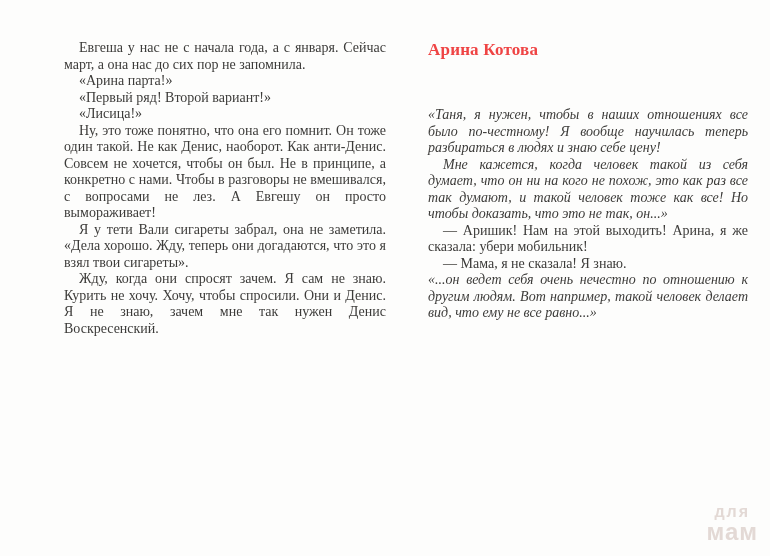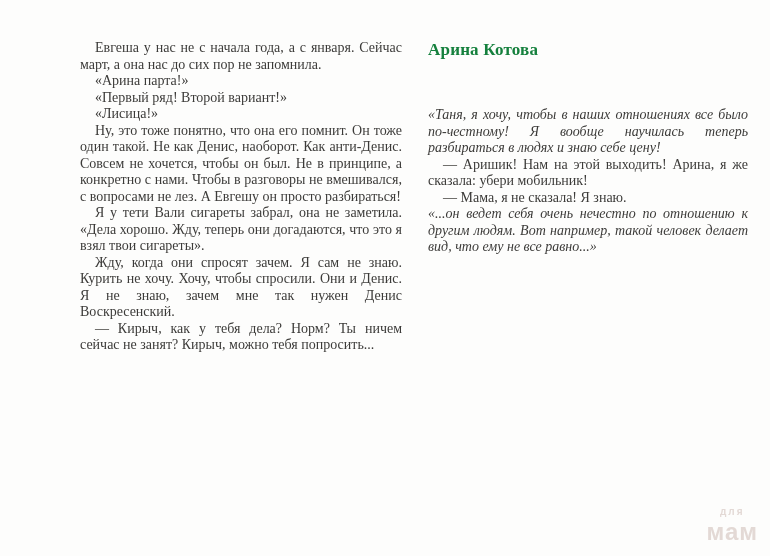--- a/index.html
+++ b/index.html
@@ -16,90 +16,90 @@
     font-family: "Liberation Serif", serif;
   }
   .page {
     position: absolute;
     top: 40px;
     color: #3c3b39;
     font-size: 14px;
     line-height: 16.5px;
   }
   .page-left {
-    left: 80px;
+    left: 64px;
     width: 322px;
   }
   .page-right {
     left: 428px;
     width: 320px;
   }
   .page p {
     margin: 0;
     text-align: justify;
     text-indent: 15px;
   }
   .section-gap {
     margin-top: 17px !important;
   }
   .author-heading {
     font-size: 17px;
     line-height: 19px;
     font-weight: bold;
-    color: #15803d;
+    color: #ef4444;
     margin: 0 0 48px 0;
     letter-spacing: 0.2px;
   }
   .epigraph {
     font-style: italic;
   }
   .no-indent {
     text-indent: 0 !important;
   }
   .watermark {
     position: absolute;
     right: 12px;
     bottom: 11px;
     text-align: center;
     font-family: "Liberation Sans", sans-serif;
     font-weight: bold;
     user-select: none;
   }
   .watermark .wm-top {
     display: block;
-    font-size: 10px;
+    font-size: 16px;
     line-height: 14px;
     letter-spacing: 2px;
   }
   .watermark .wm-bottom {
     display: block;
     font-size: 24px;
     line-height: 26px;
     letter-spacing: 1px;
   }
 </style>
 </head>
 <body>
 
 <div class="spread" style="background: rgb(253, 253, 252);">
 
   <div class="page page-left" style="color: rgb(60, 59, 57);">
     <p>Евгеша у нас не с начала года, а с января. Сейчас март, а она нас до сих пор не запомнила.</p>
     <p>«Арина парта!»</p>
     <p>«Первый ряд! Второй вариант!»</p>
     <p>«Лисица!»</p>
-    <p>Ну, это тоже понятно, что она его помнит. Он тоже один такой. Не как Денис, наоборот. Как анти-Денис. Совсем не хочется, чтобы он был. Не в принципе, а конкретно с нами. Чтобы в разговоры не вмешивался, с вопросами не лез. А Евгешу он просто разбираться!</p>
+    <p>Ну, это тоже понятно, что она его помнит. Он тоже один такой. Не как Денис, наоборот. Как анти-Денис. Совсем не хочется, чтобы он был. Не в принципе, а конкретно с нами. Чтобы в разговоры не вмешивался, с вопросами не лез. А Евгешу он просто вымораживает!</p>
     <p>Я у тети Вали сигареты забрал, она не заметила. «Дела хорошо. Жду, теперь они догадаются, что это я взял твои сигареты».</p>
     <p>Жду, когда они спросят зачем. Я сам не знаю. Курить не хочу. Хочу, чтобы спросили. Они и Денис. Я не знаю, зачем мне так нужен Денис Воскресенский.</p>
-    <p>— Кирыч, как у тебя дела? Норм? Ты ничем сейчас не занят? Кирыч, можно тебя попросить...</p>
   </div>
 
   <div class="page page-right" style="color: rgb(60, 59, 57);">
     <h2 class="author-heading">Арина Котова</h2>
-    <p class="epigraph no-indent">«Таня, я хочу, чтобы в наших отношениях все было по-честному! Я вообще научилась теперь разбираться в людях и знаю себе цену!</p>
+    <p class="epigraph no-indent">«Таня, я нужен, чтобы в наших отношениях все было по-честному! Я вообще научилась теперь разбираться в людях и знаю себе цену!</p>
+    <p class="epigraph">Мне кажется, когда человек такой из себя думает, что он ни на кого не похож, это как раз все так думают, и такой человек тоже как все! Но чтобы доказать, что это не так, он...»</p>
     <p>— Аришик! Нам на этой выходить! Арина, я же сказала: убери мобильник!</p>
     <p>— Мама, я не сказала! Я знаю.</p>
     <p class="epigraph no-indent">«...он ведет себя очень нечестно по отношению к другим людям. Вот например, такой человек делает вид, что ему не все равно...»</p>
   </div>
 
   <div class="watermark" style="color: rgb(227, 217, 213);">
     <span class="wm-top">для</span>
     <span class="wm-bottom">мам</span>
   </div>
 

